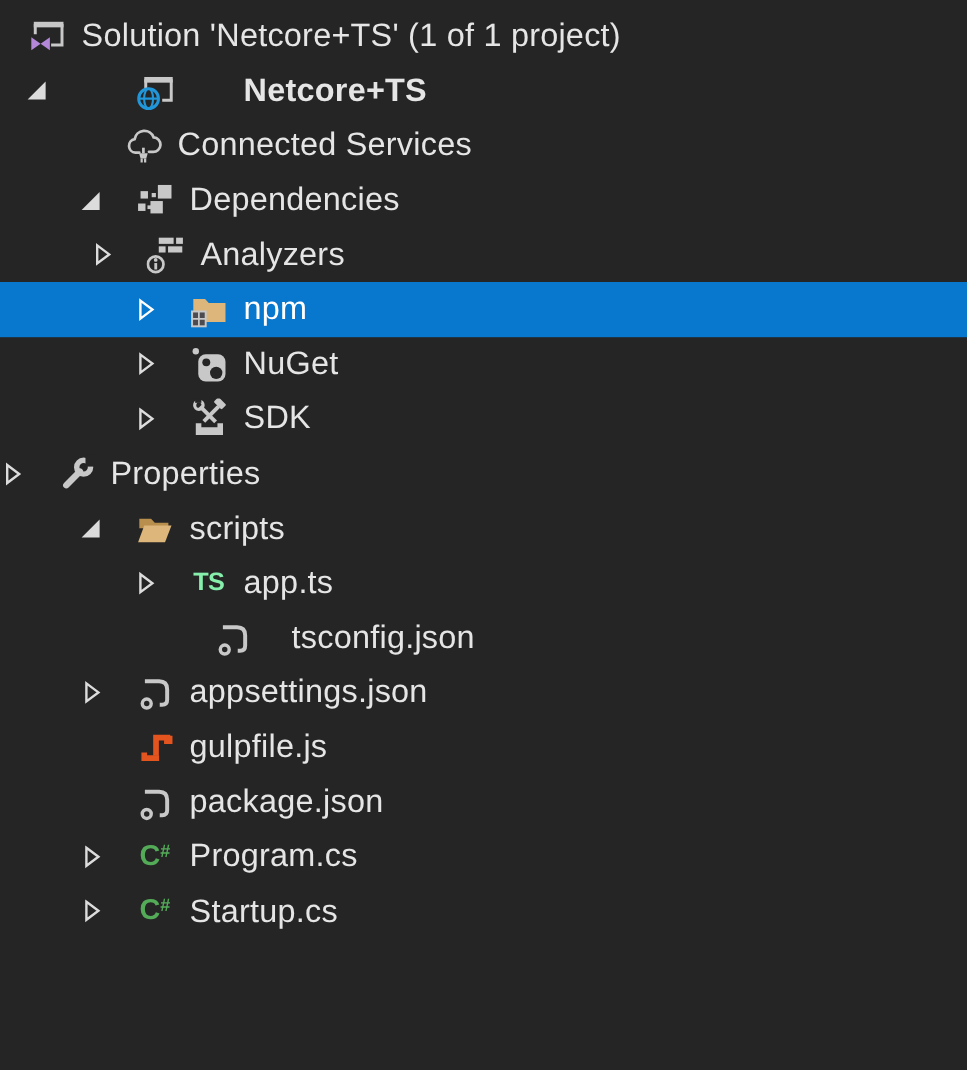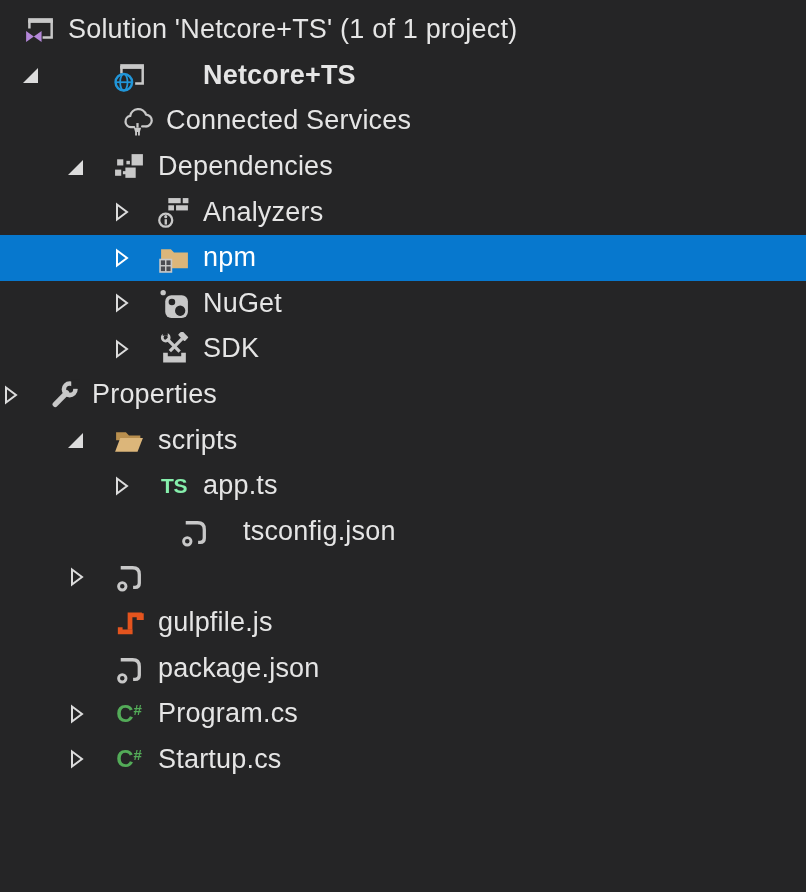--- a/index.html
+++ b/index.html
@@ -49,21 +49,21 @@
           <svg viewBox="0 0 32 32" width="33" height="33" xmlns="http://www.w3.org/2000/svg">
             <rect x="7" y="5" width="23" height="4.5" fill="#C8C8C8"></rect>
      <path d="M8.2,14 V8 H28.8 V23.8 H21.5" fill="none" stroke="#C8C8C8" stroke-width="2.4"></path>
      <circle cx="10.5" cy="22.5" r="8" fill="#252526" stroke="#2196D9" stroke-width="2.4"></circle>
      <ellipse cx="10.5" cy="22.5" rx="3.6" ry="8" fill="none" stroke="#2196D9" stroke-width="1.7"></ellipse>
      <line x1="2.5" y1="22.5" x2="18.5" y2="22.5" stroke="#2196D9" stroke-width="1.7"></line>
           </svg>
         </span>
         <span class="label">Netcore+TS</span>
       </div>
-      <div class="row" style="padding-left: 74px; align-items: center;">
+      <div class="row" style="padding-left: 56px; align-items: center;">
         <span class="ar"></span>
         <span class="ic">
           <svg viewBox="0 0 32 32" width="33" height="33" xmlns="http://www.w3.org/2000/svg">
             <path d="M9.5,22.5 a5.5,5.5 0 0 1 -0.6,-10.9 A8,8 0 0 1 24.3,10.2 a5.8,5.8 0 0 1 -0.6,11.6 h-3.2 M9.5,22.5 h3.2" fill="none" stroke="#C8C8C8" stroke-width="2.2" stroke-linecap="round"></path>
      <rect x="14.9" y="18.5" width="2.2" height="4.5" fill="#C8C8C8"></rect>
      <path d="M12.5,23 h7 l-1.2,4.2 h-4.6 z" fill="#C8C8C8"></path>
      <line x1="14.6" y1="27.2" x2="14.6" y2="30.5" stroke="#C8C8C8" stroke-width="1.8"></line>
      <line x1="17.4" y1="27.2" x2="17.4" y2="30.5" stroke="#C8C8C8" stroke-width="1.8"></line>
           </svg>
         </span>
@@ -82,21 +82,21 @@
        <rect x="12" y="17" width="10" height="10"></rect>
        <rect x="4" y="9" width="6" height="6"></rect>
        <rect x="2" y="19" width="6" height="6"></rect>
        <rect x="13" y="10.5" width="3.4" height="3.4"></rect>
        <rect x="9.6" y="20.5" width="3" height="3"></rect>
      </g>
           </svg>
         </span>
         <span class="label">Dependencies</span>
       </div>
-      <div class="row" style="padding-left: 111px;">
+      <div class="row" style="padding-left: 75px;">
         <span class="ar">
           <svg viewBox="0 0 22 22" width="22" height="22">
             <path d="M6,3.5 L16,11 L6,18.5 Z" fill="none" stroke="#DCDCDC" stroke-width="2"></path>
           </svg>
         </span>
         <span class="ic">
           <svg viewBox="0 0 32 32" width="33" height="33" xmlns="http://www.w3.org/2000/svg">
             <g fill="#C8C8C8">
        <rect x="10" y="2" width="12" height="5"></rect>
        <rect x="24" y="2" width="5.5" height="5"></rect>
@@ -215,20 +215,21 @@
           <svg viewBox="0 0 22 22" width="22" height="22">
             <path d="M6,3.5 L16,11 L6,18.5 Z" fill="none" stroke="#DCDCDC" stroke-width="2"></path>
           </svg>
         </span>
         <span class="ic">
           <svg viewBox="0 0 32 32" width="33" height="33" xmlns="http://www.w3.org/2000/svg">
             <path d="M7.5,7.5 H19 Q25.5,7.5 25.5,14 V22.5 Q25.5,26.5 21.5,26.5 H19.5" fill="none" stroke="#C8C8C8" stroke-width="3.2"></path>
      <circle cx="9" cy="25.5" r="3.6" fill="none" stroke="#C8C8C8" stroke-width="2.8"></circle>
           </svg>
         </span>
+        <span class="label">appsettings.json</span>
       </div>
       <div class="row" style="padding-left: 66px;">
         <span class="ar"></span>
         <span class="ic">
           <svg viewBox="0 0 32 32" width="33" height="33" xmlns="http://www.w3.org/2000/svg">
             <path d="M28,8.5 H16.5 V23" fill="none" stroke="#E4541E" stroke-width="4.6"></path>
      <path d="M27.8,7 V11.5 H23" fill="none" stroke="#E4541E" stroke-width="4"></path>
      <path d="M19,25 H7 V20.5" fill="none" stroke="#E4541E" stroke-width="4.6"></path>
           </svg>
         </span>

